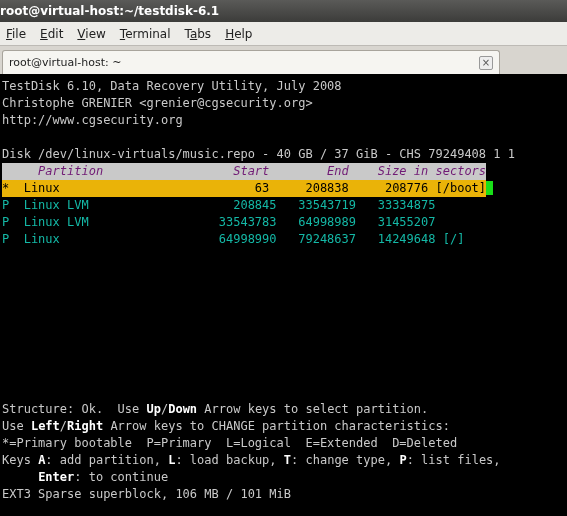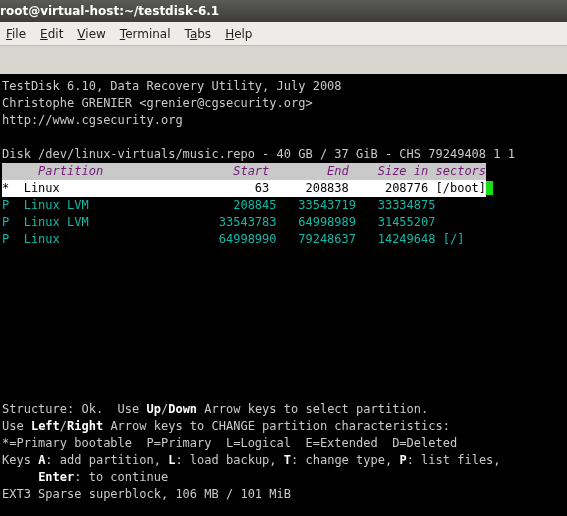--- a/index.html
+++ b/index.html
@@ -87,21 +87,21 @@
     overflow: hidden;
   }
   .terminal .bold { font-weight: bold; color: #fff; }
   .part-header {
     background: #c9c9c9;
     color: #701a75;
     display: inline-block;
     font-style: italic;
   }
   .part-highlight {
-    background: #ffffff;
+    background: #eab308;
     color: #000;
     display: inline-block;
   }
   .green { color: #14b8a6; }
   .cursor {
     background: #18e018;
     display: inline-block;
     width: 7px;
     height: 14px;
     vertical-align: text-bottom;
@@ -117,20 +117,24 @@
 <div class="menubar">
   <span class="menu-item"><span class="mn">F</span>ile</span>
   <span class="menu-item"><span class="mn">E</span>dit</span>
   <span class="menu-item"><span class="mn">V</span>iew</span>
   <span class="menu-item"><span class="mn">T</span>erminal</span>
   <span class="menu-item">T<span class="mn">a</span>bs</span>
   <span class="menu-item"><span class="mn">H</span>elp</span>
 </div>
 
 <div class="tabbar">
+  <div class="tab active">
+    <span>root@virtual-host: ~</span>
+    <span class="close">×</span>
+  </div>
 </div>
 
 <div class="terminal"><span>TestDisk 6.10, Data Recovery Utility, July 2008</span>
 <span>Christophe GRENIER &lt;grenier@cgsecurity.org&gt;</span>
 <span>http://www.cgsecurity.org</span>
 
 <span>Disk /dev/linux-virtuals/music.repo - 40 GB / 37 GiB - CHS 79249408 1 1</span>
 <span class="part-header">     Partition                  Start        End    Size in sectors</span>
 <span class="part-highlight">*  Linux                           63     208838     208776 [/boot]</span><span class="cursor"></span>
 <span class="green">P  Linux LVM                    208845   33543719   33334875</span>

